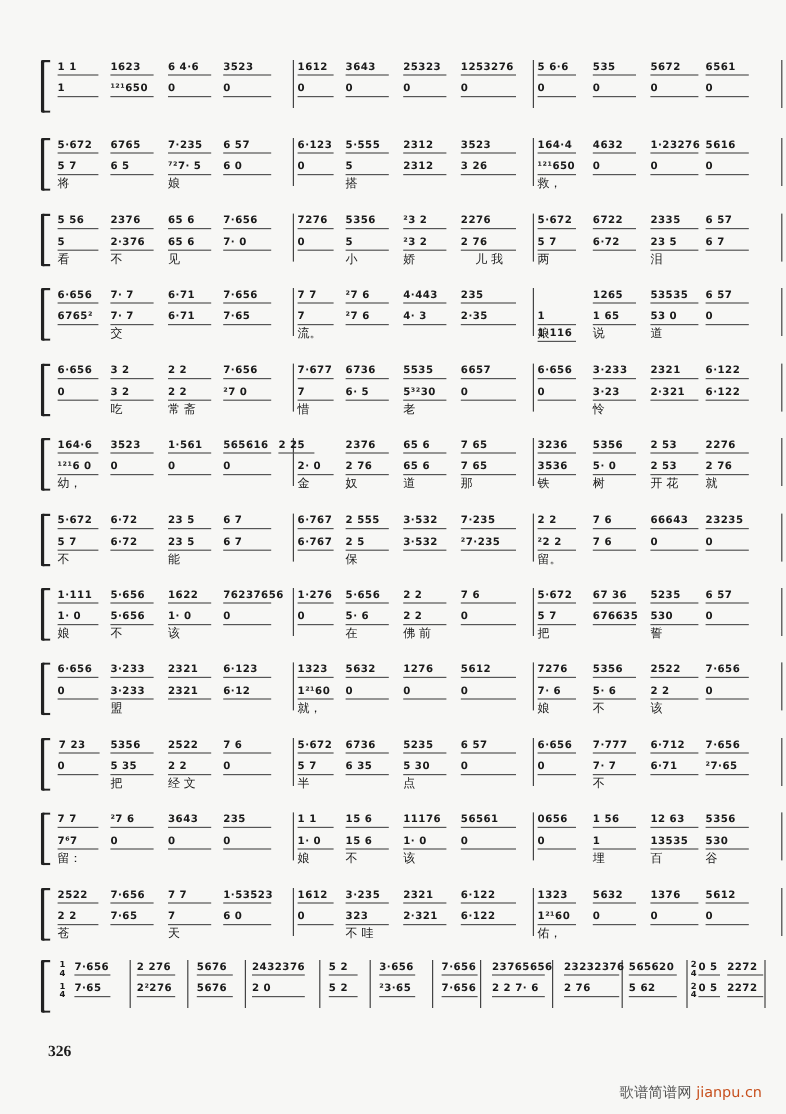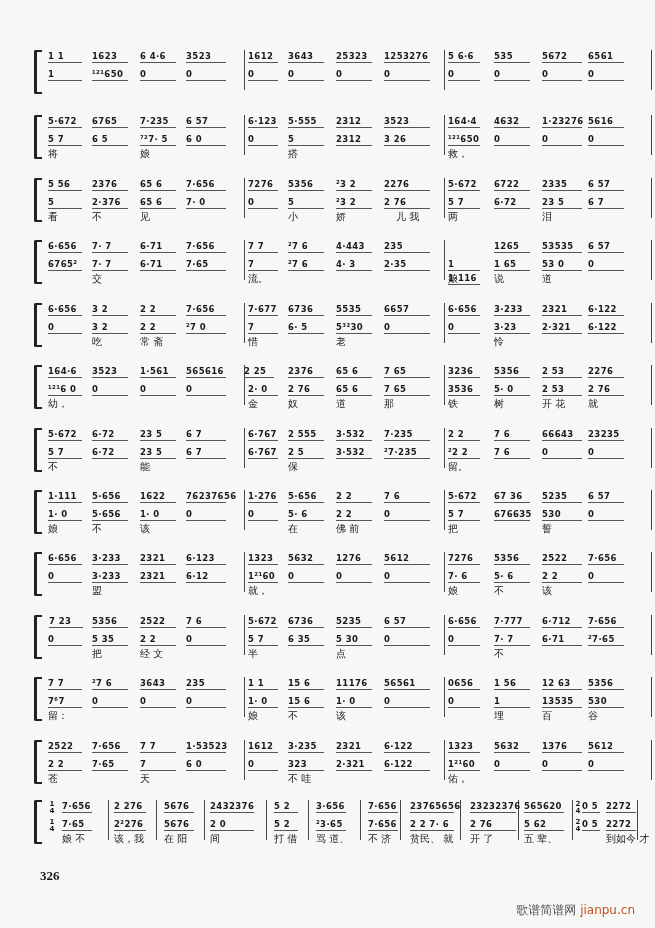--- a/index.html
+++ b/index.html
@@ -302,21 +302,21 @@
     <div class="system" style="top: 365px;">
       <div class="bracket"></div>
       <div class="barline" style="left: 210px;"></div>
       <div class="barline" style="left: 410px;"></div>
       <div class="barline" style="left: 617px;"></div>
       <div class="row top">
         <span class="cell" style="left: 0px; width: 34px;">164·6</span>
         <span class="cell" style="left: 44px; width: 36px;">3523</span>
         <span class="cell" style="left: 92px; width: 36px;">1·561</span>
         <span class="cell" style="left: 138px; width: 40px;">565616</span>
-        <span class="cell" style="left: 196px; width: 30px;">2 25</span>
+        <span class="cell" style="left: 184px; width: 30px;">2 25</span>
         <span class="cell" style="left: 240px; width: 36px;">2376</span>
         <span class="cell" style="left: 288px; width: 36px;">65 6</span>
         <span class="cell" style="left: 336px; width: 46px;">7 65</span>
         <span class="cell" style="left: 400px; width: 32px;">3236</span>
         <span class="cell" style="left: 446px; width: 36px;">5356</span>
         <span class="cell" style="left: 494px; width: 40px;">2 53</span>
         <span class="cell" style="left: 540px; width: 36px;">2276</span>
       </div>
       <div class="row bot">
         <span class="cell" style="left: 0px; width: 34px;">¹²¹6 0</span>
@@ -685,34 +685,20 @@
         <span class="cell" style="left: 176px; width: 44px;">2 0</span>
         <span class="cell" style="left: 240px; width: 24px;">5 2</span>
         <span class="cell" style="left: 282px; width: 30px;">²3·65</span>
         <span class="cell" style="left: 334px; width: 30px;">7·656</span>
         <span class="cell" style="left: 376px; width: 44px;">2 2 7· 6</span>
         <span class="cell" style="left: 436px; width: 46px;">2 76</span>
         <span class="cell" style="left: 490px; width: 40px;">5 62</span>
         <span class="cell" style="left: 548px; width: 18px;">0 5</span>
         <span class="cell" style="left: 572px; width: 30px;">2272</span>
       </div>
-      <div class="row lyr" style="left: 0px;">
-        <span class="cell" style="left: 28px; width: 30px;">娘 不</span>
-        <span class="cell" style="left: 80px; width: 32px;">该，我</span>
-        <span class="cell" style="left: 130px; width: 30px;">在 阳</span>
-        <span class="cell" style="left: 176px; width: 44px;">间</span>
-        <span class="cell" style="left: 240px; width: 24px;">打 借</span>
-        <span class="cell" style="left: 282px; width: 30px;">骂 道、</span>
-        <span class="cell" style="left: 334px; width: 30px;">不 济</span>
-        <span class="cell" style="left: 376px; width: 44px;">贫民、 就</span>
-        <span class="cell" style="left: 436px; width: 46px;">开 了</span>
-        <span class="cell" style="left: 490px; width: 40px;">五 辈、</span>
-        <span class="cell" style="left: 548px; width: 18px;"></span>
-        <span class="cell" style="left: 572px; width: 30px;">到如今 才</span>
-      </div>
     </div>
   </div>
 
 <div class="page-number">326</div>
 <div class="watermark">
   <span>歌谱简谱网</span>
   <span class="en">jianpu.cn</span>
 </div>
 
 </body></html>

